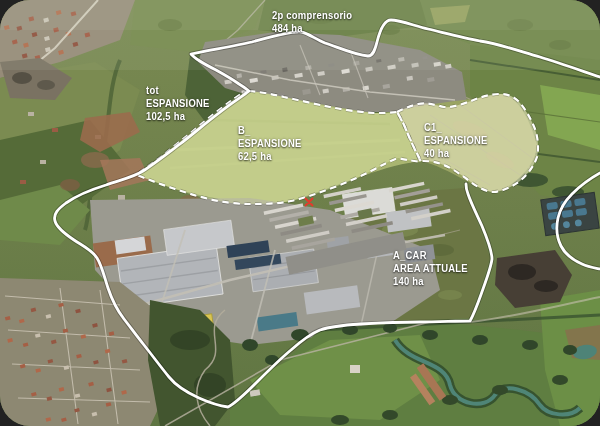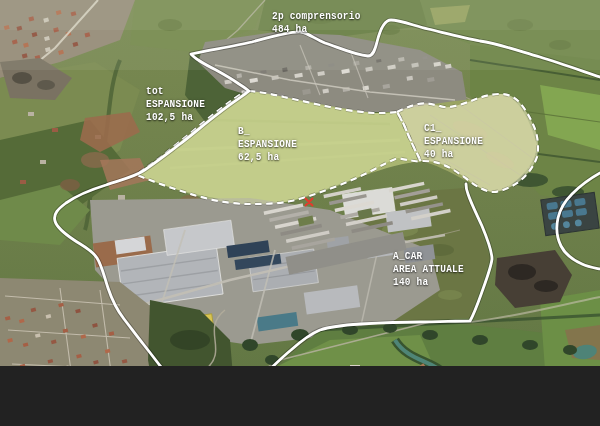--- a/index.html
+++ b/index.html
@@ -1,18 +1,19 @@
 <!DOCTYPE html>
 <html><head>
 <meta charset="utf-8">
 <style>
   html,body{margin:0;padding:0;background:#222;}
   .stage{
-    position:relative;width:600px;height:366px;overflow:hidden;
-    font-family:Liberation Mono, monospace;
+    position:relative;width:600px;height:426px;overflow:hidden;
+    font-family:Liberation Sans, sans-serif;
+    border-radius:30px;
   }
   .stage svg{position:absolute;left:0;top:0;}
   .map-label{
     position:absolute;color:#fff;font-weight:700;font-size:11.5px;line-height:13px;
     letter-spacing:.3px;white-space:nowrap;
     text-shadow:0 1px 2px rgba(0,0,0,.65),0 0 3px rgba(0,0,0,.35);
     transform:scaleX(.82);transform-origin:0 0;
   }
   .lbl-comprensorio{left:272px;top:9px;}
   .lbl-tot{left:146px;top:84px;}

